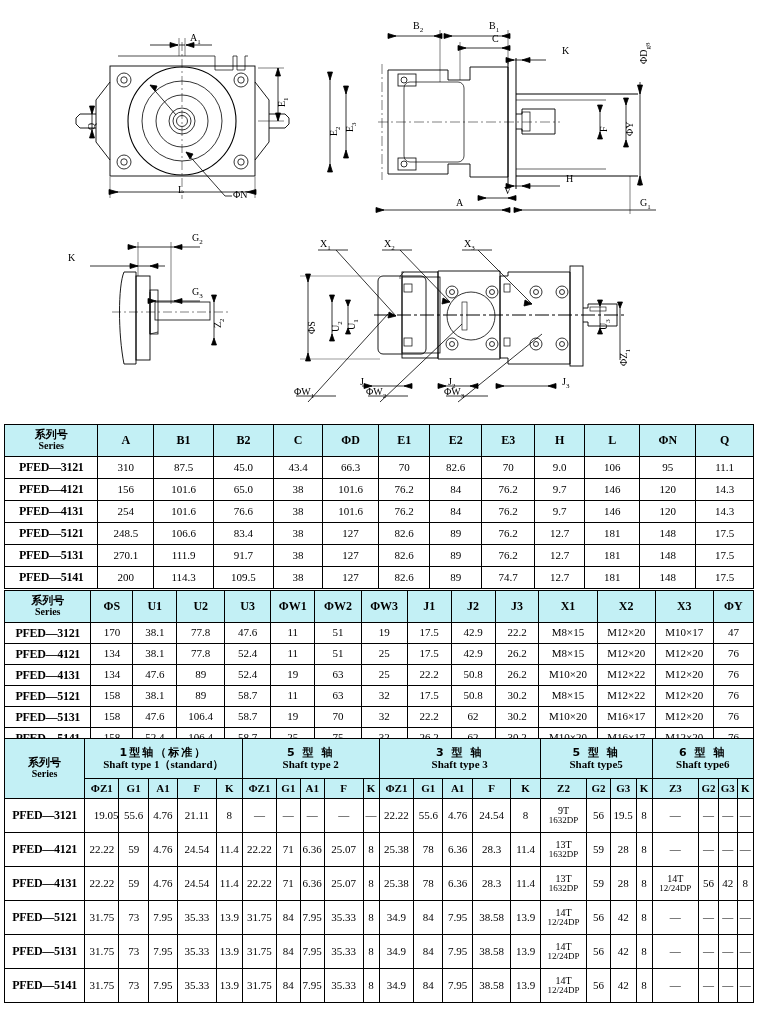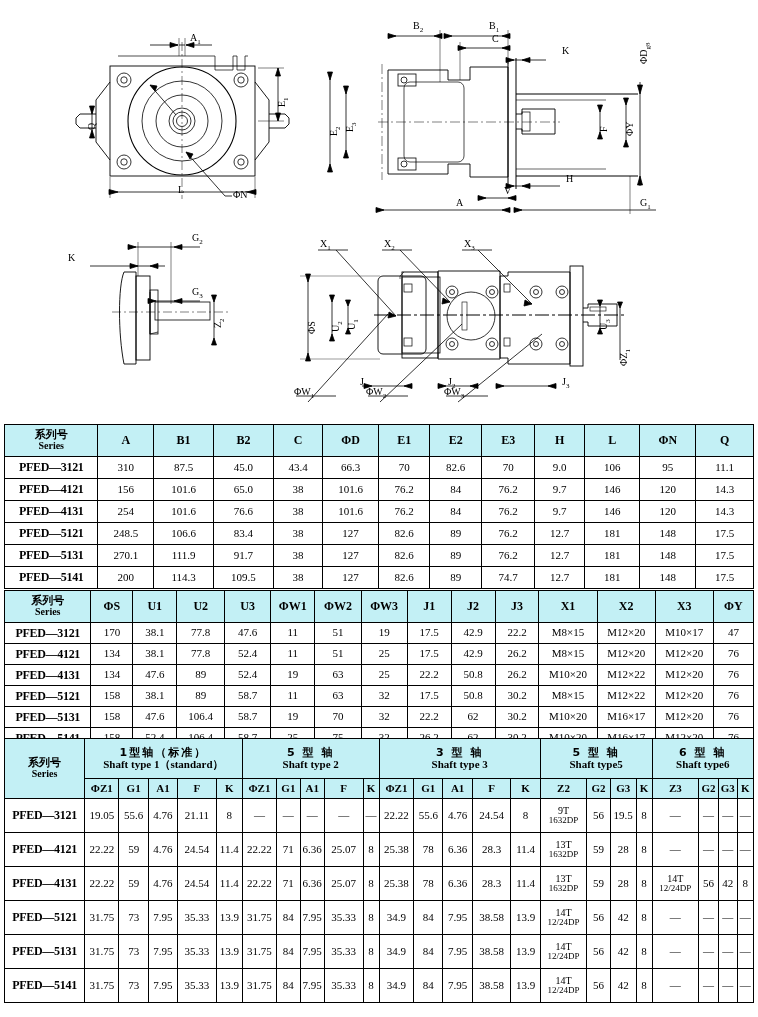--- a/index.html
+++ b/index.html
@@ -645,21 +645,21 @@
           <th style="width: 24px; font-size: 11px;">G2</th>
           <th style="width: 26px; font-size: 11px;">G3</th>
           <th style="width: 16px; font-size: 11px;">K</th>
           <th style="width: 48px; font-size: 11px;">Z3</th>
           <th style="width: 20px; font-size: 11px;">G2</th>
           <th style="width: 18px; font-size: 11px;">G3</th>
           <th style="width: 16px; font-size: 11px;">K</th>
         </tr>
         <tr style="height: 34px;">
           <td class="series">PFED—3121</td>
-          <td style="width: 35px;">19.05</td>
+          <td style="width: 35px; text-align: right;">19.05</td>
           <td style="width: 30px;">55.6</td>
           <td style="width: 30px;">4.76</td>
           <td style="width: 40px;">21.11</td>
           <td style="width: 26px;">8</td>
           <td style="width: 35px;">—</td>
           <td style="width: 24px;">—</td>
           <td style="width: 24px;">—</td>
           <td style="width: 40px;">—</td>
           <td style="width: 16px;">—</td>
           <td style="width: 35px;">22.22</td>

